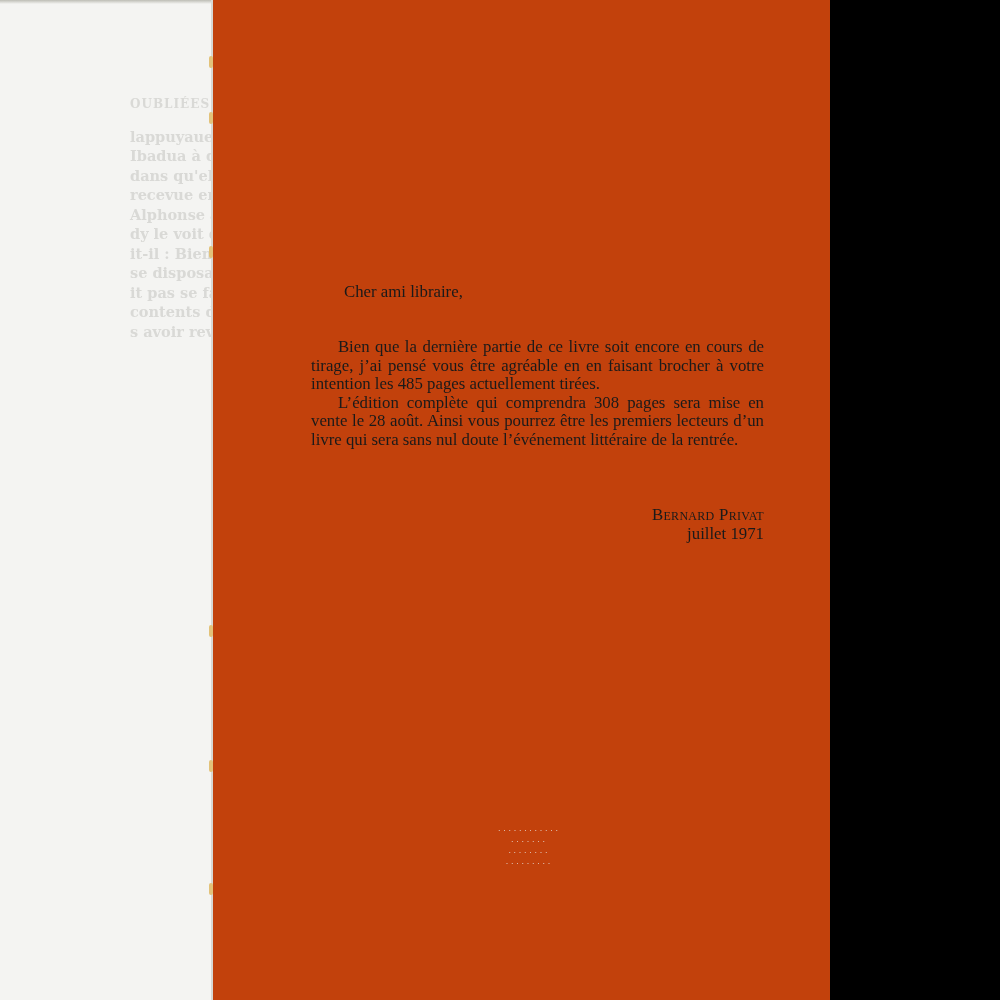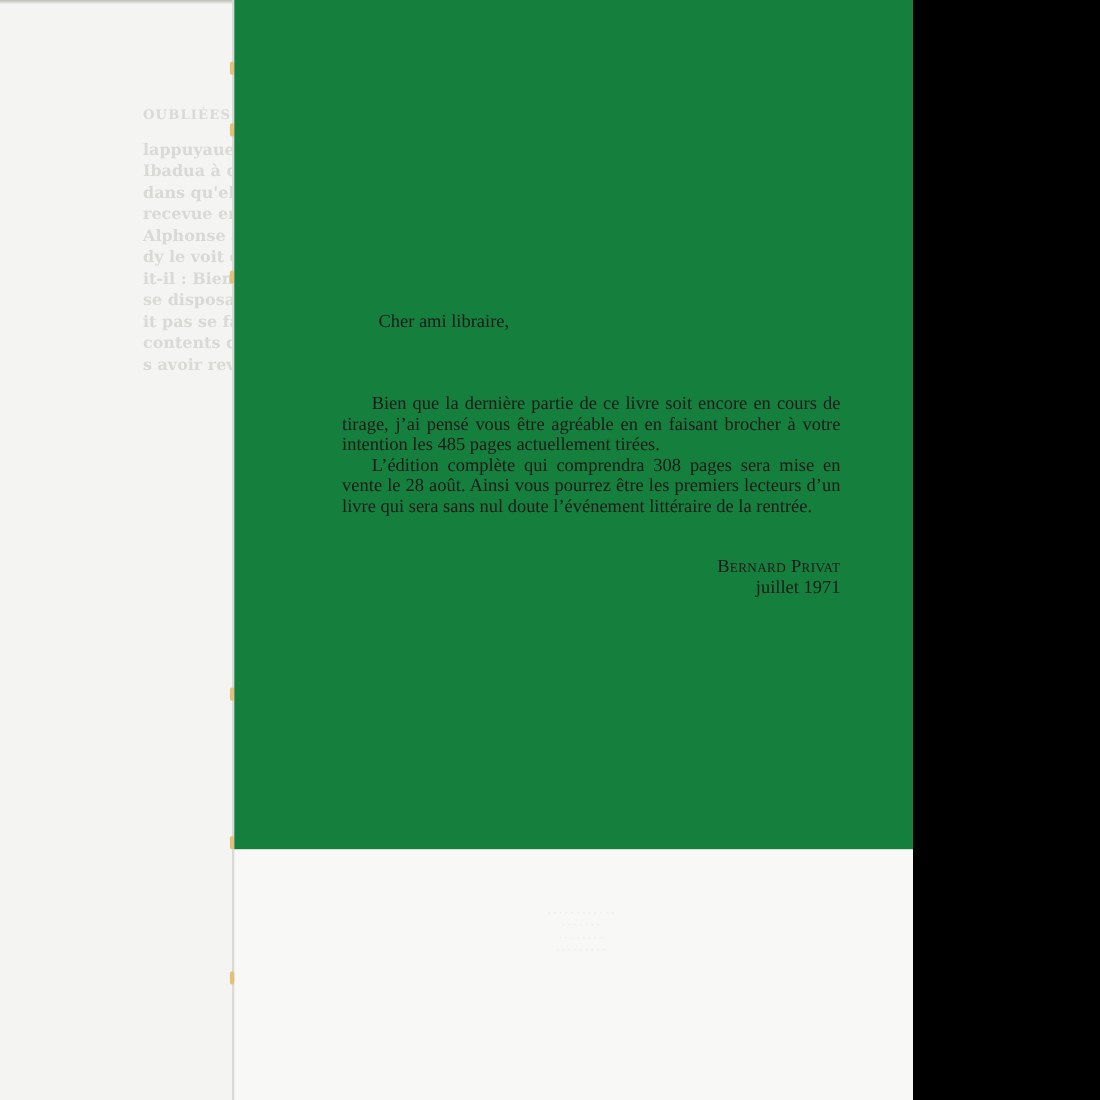--- a/index.html
+++ b/index.html
@@ -4,24 +4,24 @@
   <style>
     html, body { margin:0; padding:0; }
     body { width:1000px; height:1000px; position:relative; overflow:hidden; background:#000; }
     .scan { position:absolute; left:0; top:0; width:830px; height:1000px; background:#f8f8f6; overflow:hidden; }
     .left-page { position:absolute; left:0; top:0; width:212px; height:1000px; background:#f4f4f2; overflow:hidden; }
     .ghost { position:absolute; left:130px; top:95px; width:200px; font-family:"DejaVu Serif", serif; font-size:14.5px; line-height:19.5px; color:#d9d9d6; font-weight:bold; white-space:nowrap; }
     .ghost div { height:19.5px; }
     .fold { position:absolute; left:211px; top:0; width:2px; height:1000px; background:#d8d8d4; }
     .shadow-top { position:absolute; left:0; top:0; width:212px; height:4px; background:linear-gradient(#bdbdb5,#f4f4f2); }
     .stitch { position:absolute; left:209px; width:4px; height:12px; background:#e2c27a; border-radius:2px; }
-    .right-page { position:absolute; left:213px; top:0; width:617px; height:772px; background:#15803d; }
+    .right-page { position:absolute; left:213px; top:0; width:617px; height:1000px; background:#c2410c; }
     .letter { position:absolute; font-family:"Liberation Serif", serif; color:#1a1a1a; font-size:16.8px; }
     .greeting { left:131px; top:282px; }
-    .body-text { left:98px; top:338px; width:453px; line-height:18.6px; text-align:justify;margin-top:20px; }
+    .body-text { left:98px; top:338px; width:453px; line-height:18.6px; text-align:justify; }
     .body-text p { margin:0; text-indent:0; }
     .body-text .indent { text-indent:1.6em; }
     .signature { right:66px; top:505px; text-align:right; line-height:19px; }
     .sig-name { font-variant:small-caps; letter-spacing:0.3px; }
     .bleed { position:absolute; left:230px; top:825px; width:170px; font-family:"Liberation Serif", serif; font-size:9px; line-height:11px; color:#e8e8e6; text-align:center; }
     .bleed div { height:11px; }
   </style>
 </head>
 <body>
 

